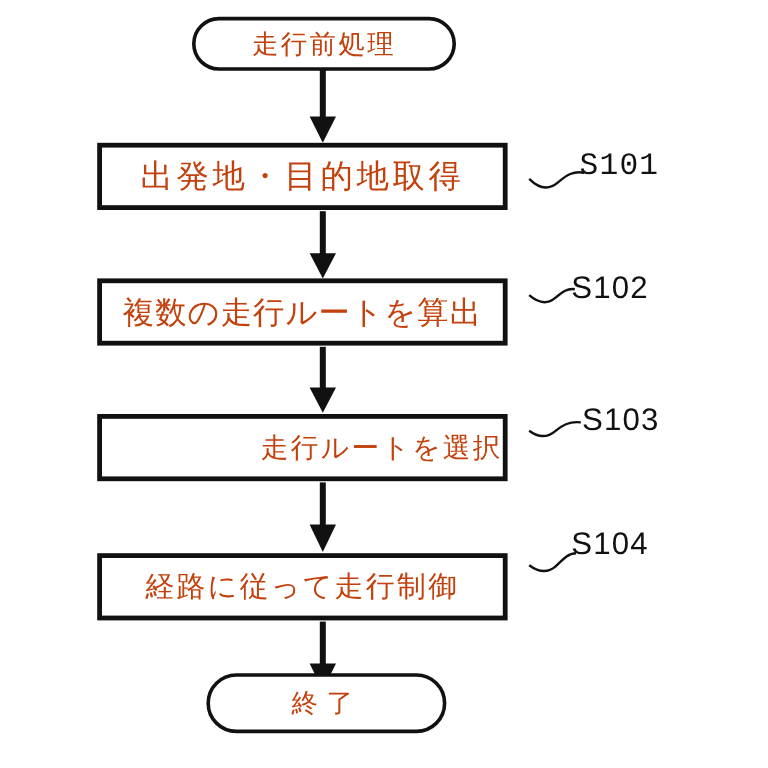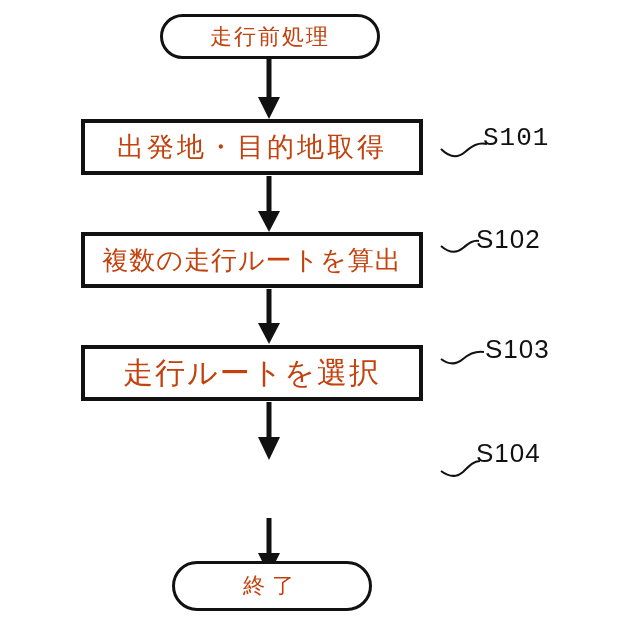--- a/index.html
+++ b/index.html
@@ -50,21 +50,21 @@
     letter-spacing: 7px;
   }
   .process {
     left: 81px;
     width: 342px;
     height: 56px;
     border: 4px solid #111111;
   }
   .process.p1 { top: 119px; font-size: 27px; letter-spacing: 3px; }
   .process.p2 { top: 232px; font-size: 26px; letter-spacing: 1px; }
-  .process.p3 { top: 345px; font-size: 30px; letter-spacing: 2px; }
+  .process.p3 { top: 345px; font-size: 23px; letter-spacing: 2px; justify-content: flex-end; }
   .process.p4 { top: 461px; font-size: 24px; letter-spacing: 2px; }
   .step-label {
     position: absolute;
     color: #111111;
     font-size: 26px;
     letter-spacing: 1px;
   }
   .step-label.s101 { left: 483px; top: 123px; font-family: Liberation Mono, monospace; }
   .step-label.s102 { left: 476px; top: 224px; }
   .step-label.s103 { left: 485px; top: 334px; }
@@ -108,20 +108,23 @@
 
   <div class="node process p1">
     <span>出発地・目的地取得</span>
   </div>
   <div class="node process p2">
     <span>複数の走行ルートを算出</span>
   </div>
   <div class="node process p3">
     <span>走行ルートを選択</span>
   </div>
+  <div class="node process p4">
+    <span>経路に従って走行制御</span>
+  </div>
 
   <div class="step-label s101">S101</div>
   <div class="step-label s102">S102</div>
   <div class="step-label s103">S103</div>
   <div class="step-label s104">S104</div>
 
   <div class="node terminal end">
     <span>終了</span>
   </div>
 

